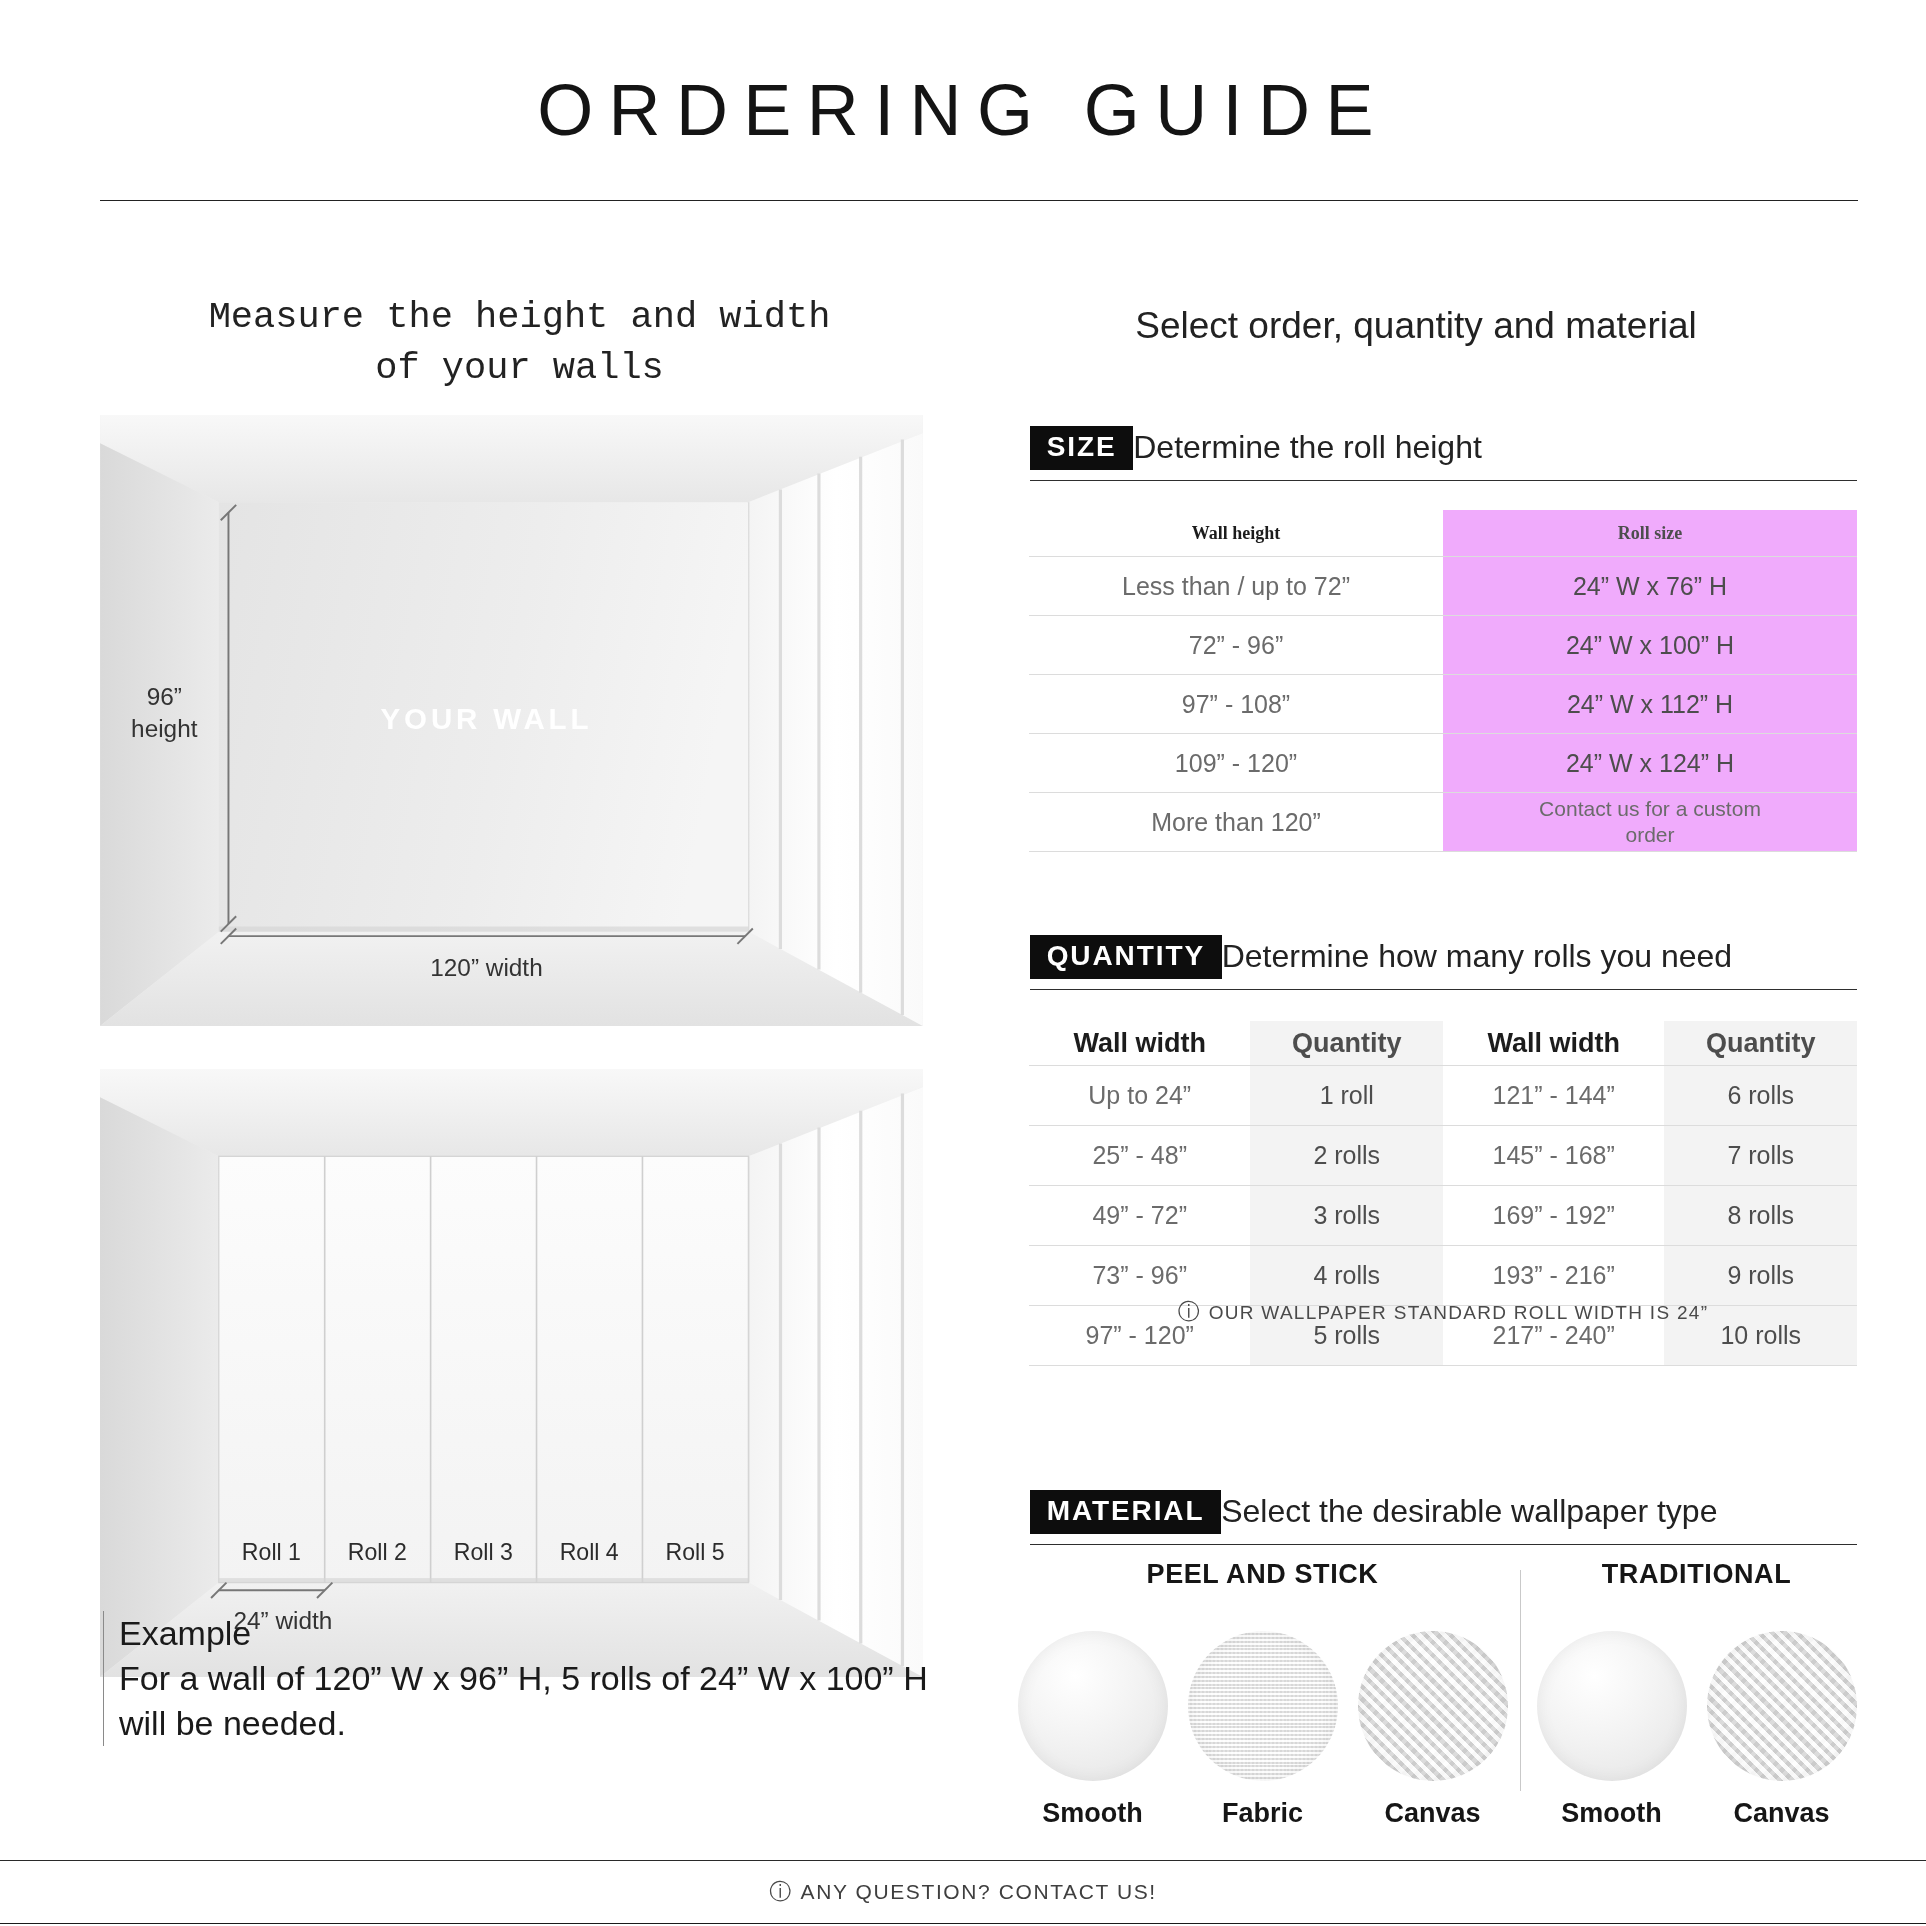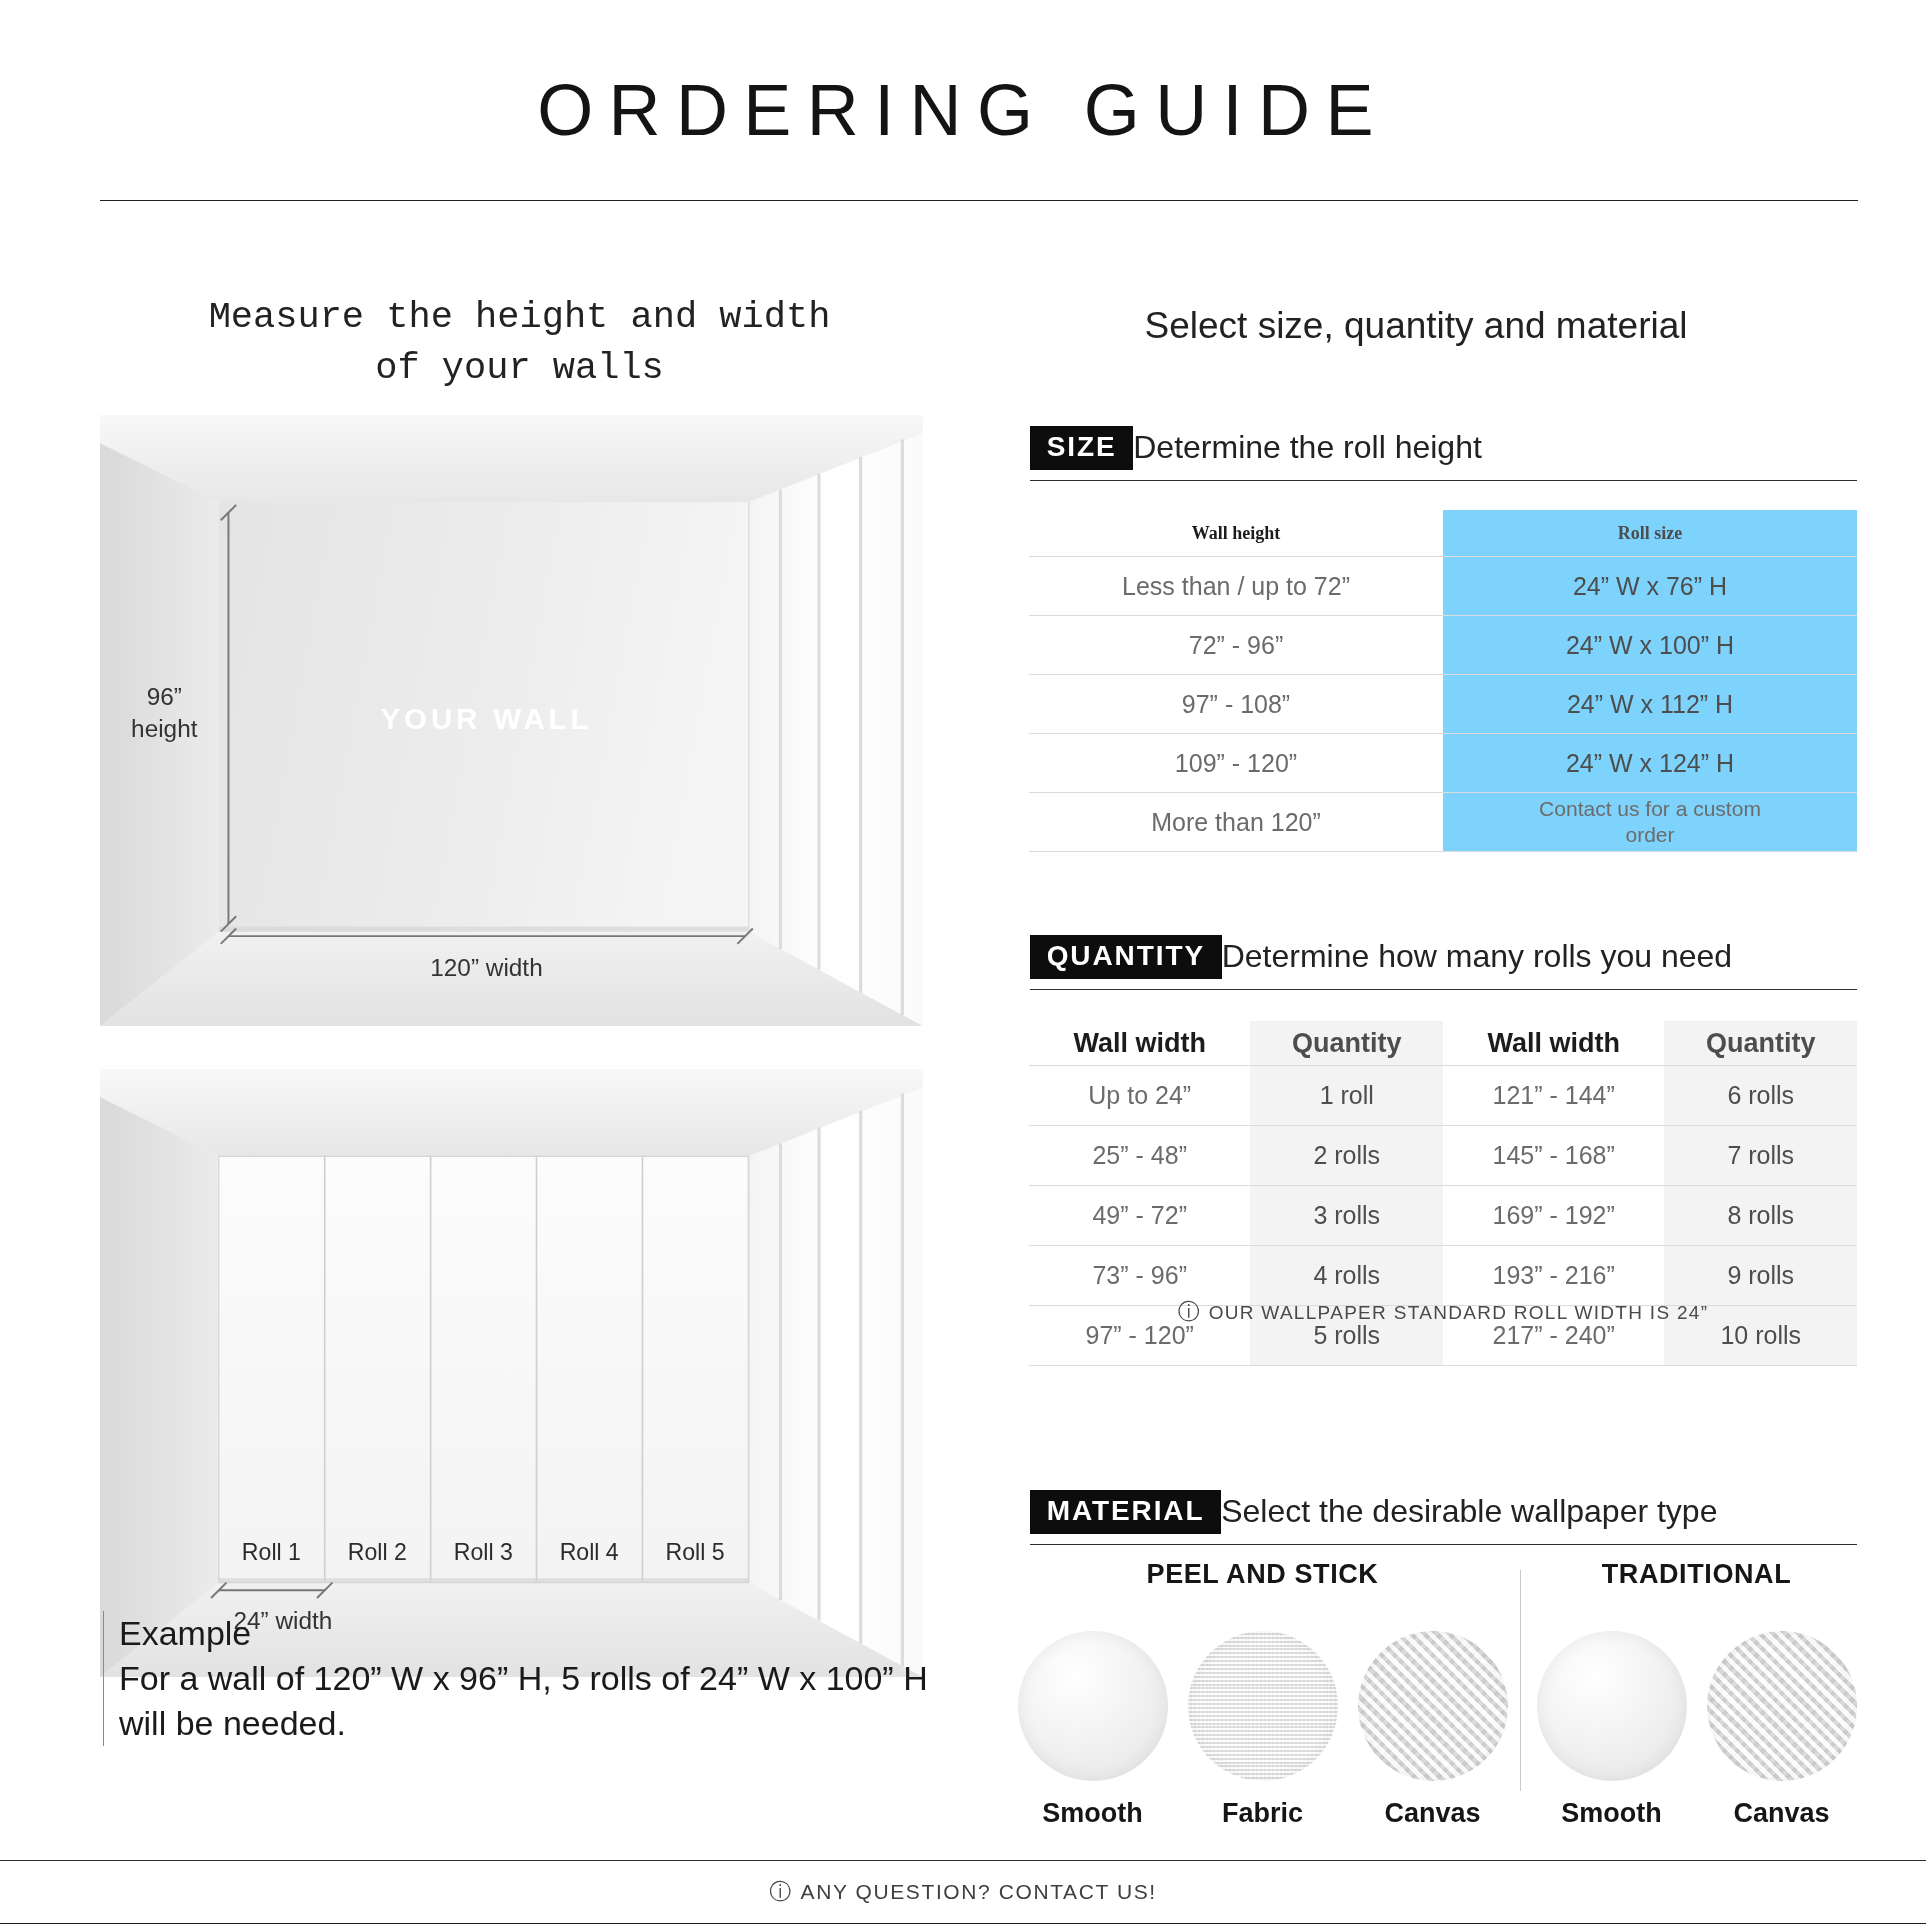--- a/index.html
+++ b/index.html
@@ -48,21 +48,21 @@
   .size-header{top:426px;}
   .quantity-header{top:935px;}
   .material-header{top:1490px;}
 
   
   .size-table{top:510px;left:1029px;width:828px;}
   .st-row{display:grid;grid-template-columns:1fr 1fr;border-bottom:1.3px solid #dcdcdc;}
   .st-cell{display:flex;align-items:center;justify-content:center;text-align:center;
     min-height:58px;font-size:25px;color:#6b6b6b;padding:2.6px 6.4px;box-sizing:border-box;}
   .st-cell.header{font-size:18px;font-weight:bold;color:#1c1c1c;min-height:46px;font-family:Liberation Serif, serif;}
-  .st-cell.shaded{background:#7dd3fc;color:#4d4d4d;}
+  .st-cell.shaded{background:#f0abfc;color:#4d4d4d;}
   .st-cell .small-note{font-size:21px;line-height:1.25;max-width:276px;color:#6b6b6b;}
 
   
   .quantity-table{top:1021px;left:1029px;width:828px;}
   .qt-row{display:grid;grid-template-columns:345fr 300fr 345fr 300fr;border-bottom:1.3px solid #dcdcdc;}
   .qt-cell{display:flex;align-items:center;justify-content:center;text-align:center;
     min-height:59px;font-size:25px;color:#6b6b6b;padding:2.6px 5.1px;box-sizing:border-box;}
   .qt-cell.header{font-size:27px;font-weight:bold;color:#1c1c1c;min-height:44px;}
   .qt-cell.shaded{background:#f3f3f3;color:#4d4d4d;}
 
@@ -109,21 +109,21 @@
 <body>
 
 <div class="abs page-title">ORDERING GUIDE</div>
 <div class="abs title-rule"></div>
 
 <div class="abs col-heading left-heading">
   <div>Measure the height and width</div>
   <div>of your walls</div>
 </div>
 
-<div class="abs col-heading right-heading">Select size, quantity and material</div>
+<div class="abs col-heading right-heading">Select order, quantity and material</div>
 
 <div class="abs room room1">
   <svg viewBox="0 0 1282 952" xmlns="http://www.w3.org/2000/svg">
     <defs>
       <linearGradient id="gCeil" x1="0" y1="0" x2="0" y2="1">
         <stop offset="0" stop-color="#f8f8f8"></stop>
           <stop offset="1" stop-color="#e7e7e7"></stop>
       </linearGradient>
       <linearGradient id="gLeft" x1="0" y1="0" x2="1" y2="0">
         <stop offset="0" stop-color="#d9d9d9"></stop>

